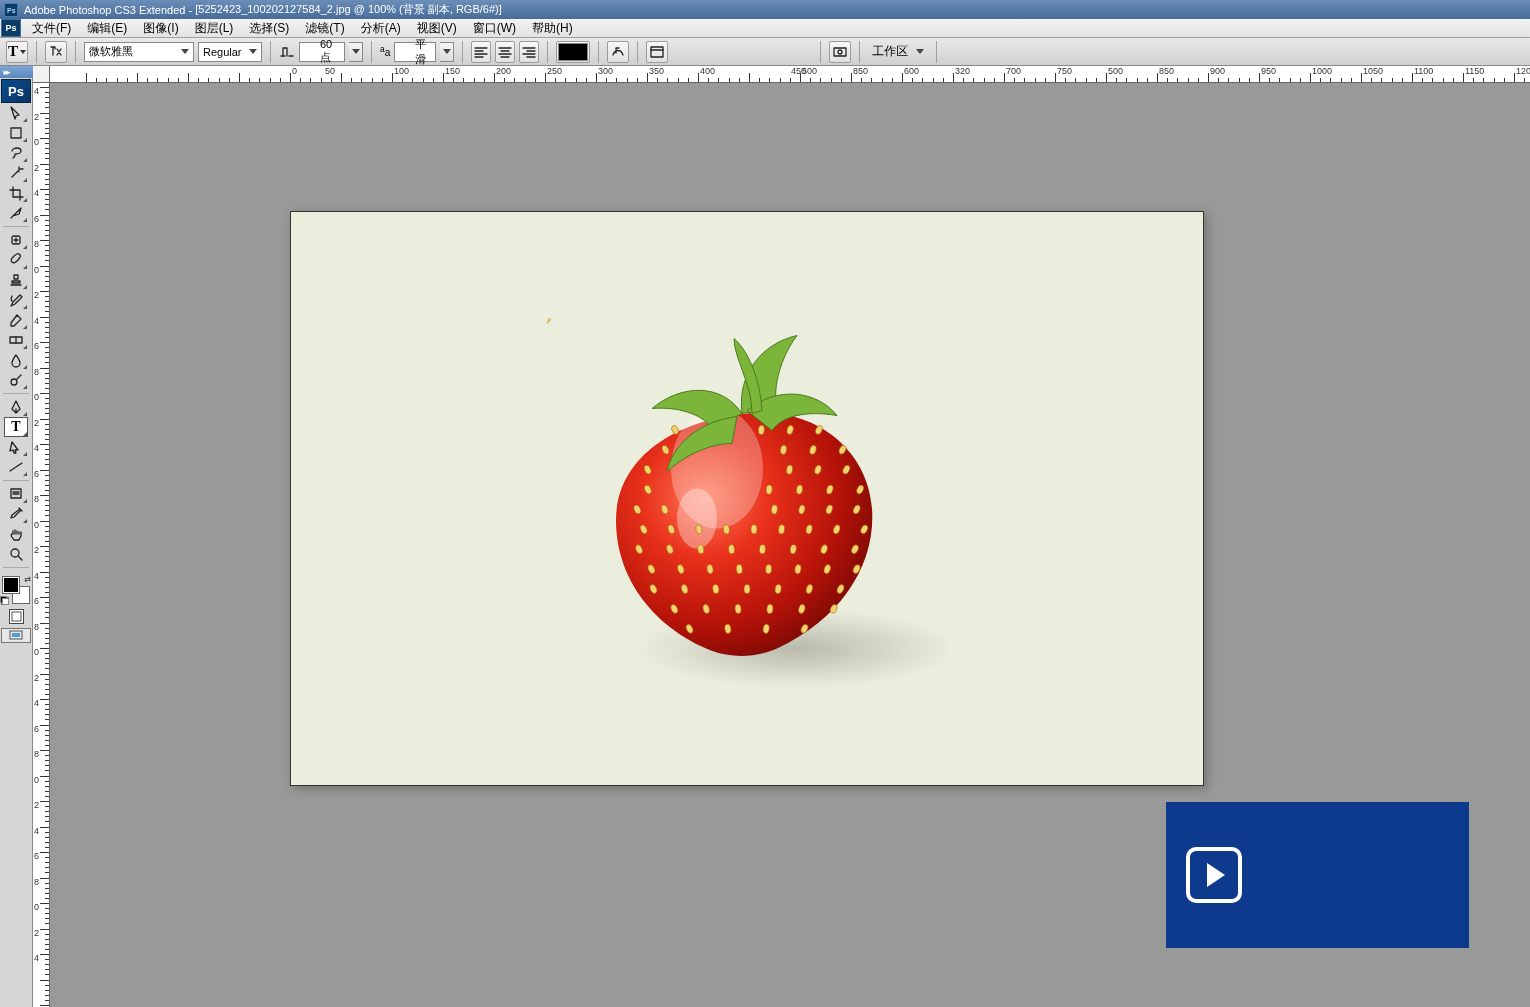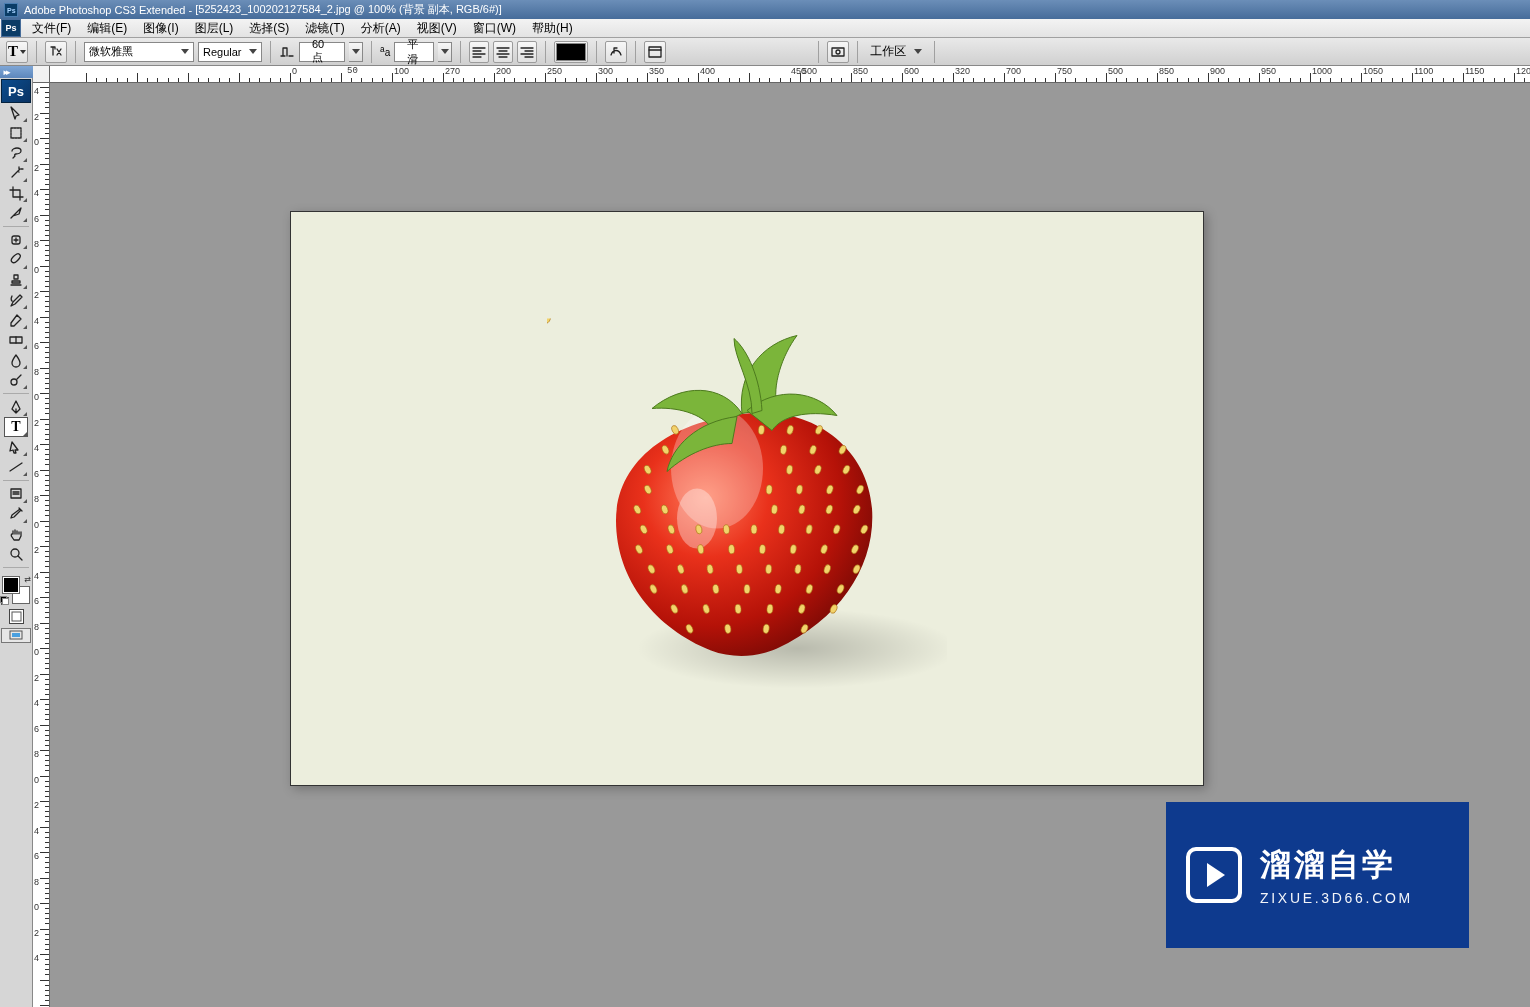--- a/index.html
+++ b/index.html
@@ -14,21 +14,21 @@
   .menubar{height:19px;background:linear-gradient(#f3f3f3,#e3e3e3);border-bottom:1px solid #a0a0a0;display:flex;align-items:stretch;padding:0}
   .menubar .ps-btn{width:20px;height:18px;margin:0 3px 0 1px;background:#0a3c66;display:flex;align-items:center;justify-content:center;color:#fff;font-size:9px;font-weight:700;border:1px solid #466c9a}
   .menubar .menu-item{padding:0 8px;display:flex;align-items:center;cursor:default}
 
   
   .optionsbar{height:28px;background:linear-gradient(#e9e9e9,#d0d0d0);border-bottom:1px solid #888;display:flex;align-items:center;padding:2px 6px;gap:4px}
   .opt-group{display:flex;align-items:center;gap:4px}
   .vsep{width:1px;height:22px;background:#a0a0a0;margin:0 4px}
   .btn-sq{width:22px;height:22px;border:1px solid #9b9b9b;background:linear-gradient(#f7f7f7,#e1e1e1);display:flex;align-items:center;justify-content:center;border-radius:2px}
   .btn-sq.rect{width:34px}
-  .field{height:20px;border:1px solid #888;background:#fff;padding:0 12px;display:flex;align-items:center;font-size:11px}
+  .field{height:20px;border:1px solid #888;background:#fff;padding:0 20px;display:flex;align-items:center;font-size:11px}
   .dropdown{height:20px;border:1px solid #888;background:#fff;display:flex;align-items:center;padding:0 4px;gap:4px;font-size:11px}
   .dropdown .dd-arrow{margin-left:auto}
   .dd-arrow{width:0;height:0;border-left:4px solid transparent;border-right:4px solid transparent;border-top:5px solid #444}
   .dd-arrow-btn{width:14px;height:20px;border:1px solid #888;border-left:none;background:linear-gradient(#f7f7f7,#dcdcdc);display:flex;align-items:center;justify-content:center}
   .icon-label{font-family:"Georgia",serif;font-weight:700}
   .color-swatch{width:30px;height:18px;border:1px solid #888;background:#000}
   .tiny-arrow{width:0;height:0;border-left:3px solid transparent;border-right:3px solid transparent;border-top:4px solid #333;margin-left:2px}
 
   
   .workarea{position:absolute;left:0;top:66px;right:0;bottom:0}
@@ -419,33 +419,33 @@
       <div class="tick min" style="left: 267.2px;"></div>
       <div class="tick min" style="left: 277.4px;"></div>
       <div class="tick min" style="left: 287.6px;"></div>
       <div class="tick min" style="left: 297.8px;"></div>
       <div class="lbl" style="left: 259px;">0</div>
       <div class="tick maj" style="left: 308px;"></div>
       <div class="tick min" style="left: 318.2px;"></div>
       <div class="tick min" style="left: 328.4px;"></div>
       <div class="tick min" style="left: 338.6px;"></div>
       <div class="tick min" style="left: 348.8px;"></div>
-      <div class="lbl" style="left: 314px; font-family: Liberation Mono, monospace;">50</div>
+      <div class="lbl" style="left: 292px;">50</div>
       <div class="tick maj" style="left: 359px;"></div>
       <div class="tick min" style="left: 369.2px;"></div>
       <div class="tick min" style="left: 379.4px;"></div>
       <div class="tick min" style="left: 389.6px;"></div>
       <div class="tick min" style="left: 399.8px;"></div>
       <div class="lbl" style="left: 361px;">100</div>
       <div class="tick maj" style="left: 410px;"></div>
       <div class="tick min" style="left: 420.2px;"></div>
       <div class="tick min" style="left: 430.4px;"></div>
       <div class="tick min" style="left: 440.6px;"></div>
       <div class="tick min" style="left: 450.8px;"></div>
-      <div class="lbl" style="left: 412px;">270</div>
+      <div class="lbl" style="left: 412px;">150</div>
       <div class="tick maj" style="left: 461px;"></div>
       <div class="tick min" style="left: 471.2px;"></div>
       <div class="tick min" style="left: 481.4px;"></div>
       <div class="tick min" style="left: 491.6px;"></div>
       <div class="tick min" style="left: 501.8px;"></div>
       <div class="lbl" style="left: 463px;">200</div>
       <div class="tick maj" style="left: 512px;"></div>
       <div class="tick min" style="left: 522.2px;"></div>
       <div class="tick min" style="left: 532.4px;"></div>
       <div class="tick min" style="left: 542.6px;"></div>
@@ -892,20 +892,16 @@
             <path d="M205 95 c0 -30 -18 -55 -18 -75 c14 12 26 40 28 72 z"></path>
           </g>
         </svg>
       </div>
     </div>
 
     <div class="watermark">
       <div class="wm-logo">
           <div class="wm-play"></div>
         </div>
-      <div class="wm-text">
-        <div class="wm-title">溜溜自学</div>
-        <div class="wm-sub">ZIXUE.3D66.COM</div>
-      </div>
     </div>
   </div>
 
 </div>
 
 </body></html>

